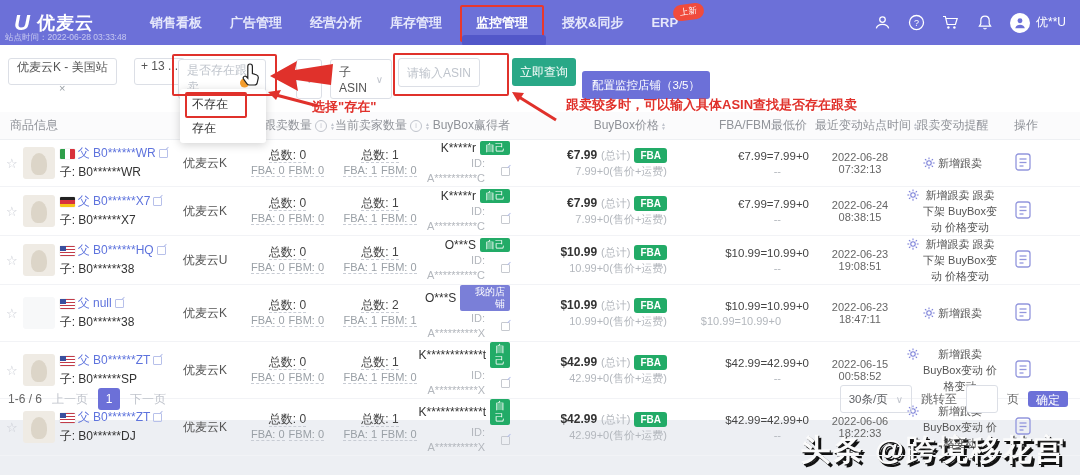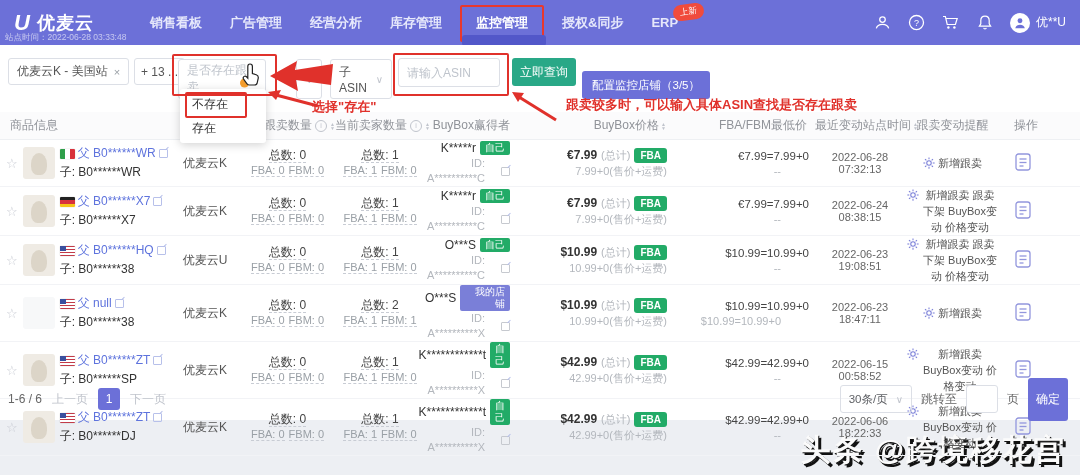--- a/index.html
+++ b/index.html
@@ -25,21 +25,21 @@
   .submenu-sliver{position:absolute;left:-8px;top:21px;width:84px;height:11px;background:#5257c9;border-radius:3px;z-index:2;}
   .new-badge{position:absolute;top:-11px;right:-26px;background:#f04b3c;color:#fff;font-size:8.5px;padding:2px 7px;border-radius:9px;transform:rotate(-8deg);font-weight:400;}
   .topbar-right{position:absolute;right:14px;top:0;height:45px;display:flex;align-items:center;gap:17px;}
   .tb-icon{display:inline-flex;cursor:pointer;}
   .user-chip{display:flex;align-items:center;gap:6px;}
   .avatar{width:20px;height:20px;border-radius:50%;background:#fff;display:inline-flex;align-items:center;justify-content:center;}
   .username{color:#fff;font-size:12px;}
   
   .filterbar{position:absolute;top:45px;left:0;right:0;height:67px;background:#fff;z-index:40;}
   .fb-abs{position:absolute;box-sizing:border-box;}
-  .tag{display:inline-flex;align-items:center;gap:6px;border:1px solid #dcdfe6;border-radius:3px;background:#fff;color:#555;font-size:12px;padding:0 8px;height:27px;}
+  .tag{display:inline-flex;align-items:center;gap:6px;border:1px solid #dcdfe6;border-radius:3px;background:#fff;color:#555;font-size:12px;padding:0 8px;height:27px;flex-direction:column;}
   .tag .x{color:#9aa0a6;font-size:11px;cursor:pointer;}
   .sel{display:inline-flex;align-items:center;justify-content:space-between;border:1px solid #dcdfe6;border-radius:3px;background:#fff;color:#bfc4cc;font-size:12px;padding:0 8px;height:40px;cursor:pointer;}
   .sel .chev{color:#c0c4cc;font-size:10px;margin-left:5px;}
   .sel.dark{color:#555;}
   .asin-input{border:1px solid #dcdfe6;border-radius:3px;height:29px;padding:0 8px;font-size:12px;color:#333;box-sizing:border-box;outline:none;font-family:inherit;}
   .asin-input::placeholder{color:#bfc4cc;}
   .btn{display:inline-flex;align-items:center;justify-content:center;border:none;border-radius:3px;color:#fff;font-size:12px;height:28px;cursor:pointer;font-family:inherit;white-space:nowrap;}
   .btn-query{background:var(--teal);width:64px;}
   .btn-config{background:var(--accent);padding:0 10px;font-size:11.5px;}
   .dropdown{position:absolute;left:180px;top:44px;width:86px;background:#fff;border-radius:3px;box-shadow:0 2px 10px rgba(0,0,0,.18);z-index:45;padding:3px 0;}
@@ -108,21 +108,21 @@
   .gear{flex:none;margin-top:2px;cursor:pointer;display:inline-flex;}
   .opicon{display:inline-flex;cursor:pointer;}
   
   .pager{position:absolute;top:382px;left:0;width:1080px;height:34px;display:flex;align-items:center;z-index:10;}
   .pg-left{display:flex;align-items:center;gap:10px;margin-left:8px;font-size:12px;color:#666;}
   .pg-disabled{color:#c0c4cc;cursor:not-allowed;}
   .pg-num{width:22px;height:22px;border-radius:3px;background:var(--accent);color:#fff;display:inline-flex;align-items:center;justify-content:center;font-size:12px;cursor:pointer;}
   .pg-right{position:absolute;right:12px;display:flex;align-items:center;gap:9px;font-size:12px;color:#666;}
   .pg-size{display:inline-flex;align-items:center;gap:8px;border:1px solid #dcdfe6;border-radius:3px;height:26px;padding:0 8px;color:#606266;font-size:11.5px;cursor:pointer;}
   .pg-input{width:26px;height:24px;border:1px solid #dcdfe6;border-radius:3px;outline:none;font-family:inherit;text-align:center;}
-  .pg-ok{background:var(--accent);color:#fff;border:none;border-radius:3px;width:40px;height:43px;font-size:12px;cursor:pointer;font-family:inherit;}
+  .pg-ok{background:var(--accent);color:#fff;border:none;border-radius:3px;width:40px;height:16px;font-size:12px;cursor:pointer;font-family:inherit;}
   
   .bottomstrip{position:absolute;top:420px;left:0;right:0;bottom:0;background:#edeff3;z-index:5;}
   .watermark{position:absolute;right:14px;bottom:4px;font-size:30px;font-weight:700;color:#fbfbfb;letter-spacing:2px;text-shadow:3px 3px 0 #121212,1px 1px 0 #121212;z-index:6;white-space:nowrap;}
   
   .overlay{position:absolute;inset:0;z-index:70;pointer-events:none;}
 </style>
 </head>
 <body>
 
 <div class="topbar">
@@ -193,21 +193,21 @@
 
   <span class="sel fb-abs" style="left:296px;top:14px;width:26px;justify-content:flex-end;">
     <span class="chev">∨</span>
   </span>
 
   <span class="sel dark fb-abs" style="left:330px;top:14px;width:62px;">
     <span>子 ASIN</span>
     <span class="chev">∨</span>
   </span>
 
-  <input class="asin-input fb-abs" style="left: 398px; top: 13px; width: 102px;" placeholder="请输入ASIN">
+  <input class="asin-input fb-abs" style="left: 398px; top: 13px; width: 82px;" placeholder="请输入ASIN">
 
   <button class="btn btn-query fb-abs" style="left:512px;top:13px;">立即查询</button>
   <button class="btn btn-config fb-abs" style="left:582px;top:26px;">配置监控店铺（3/5）</button>
 
   <div class="dropdown">
       <div class="dd-item">不存在</div>
       <div class="dd-item">存在</div>
     </div>
 
   <div class="red-box" style="left:172px;top:9px;width:101px;height:38px;"></div>

